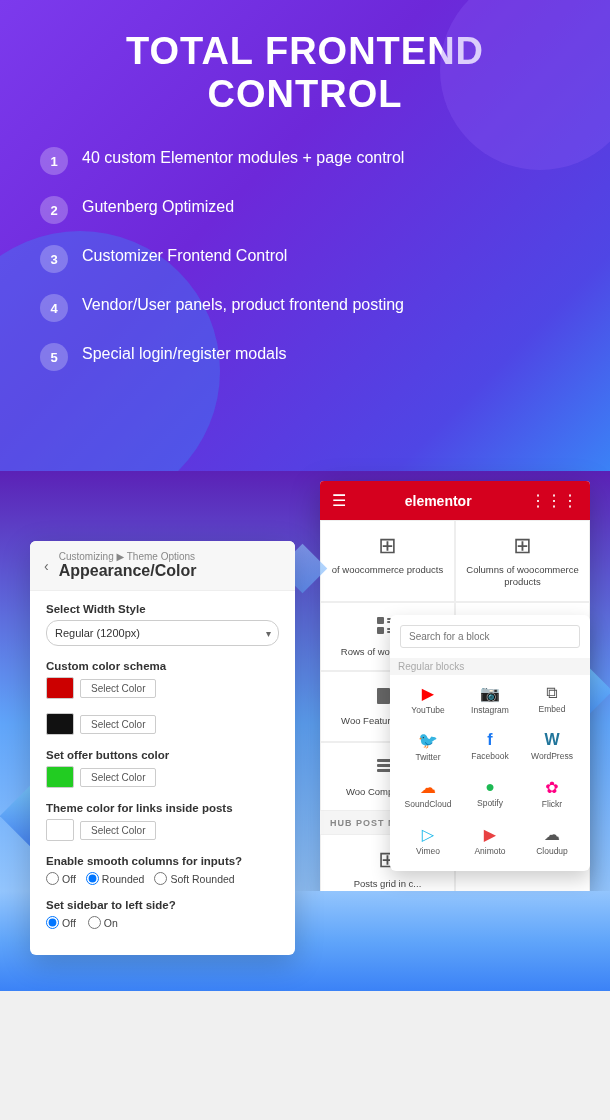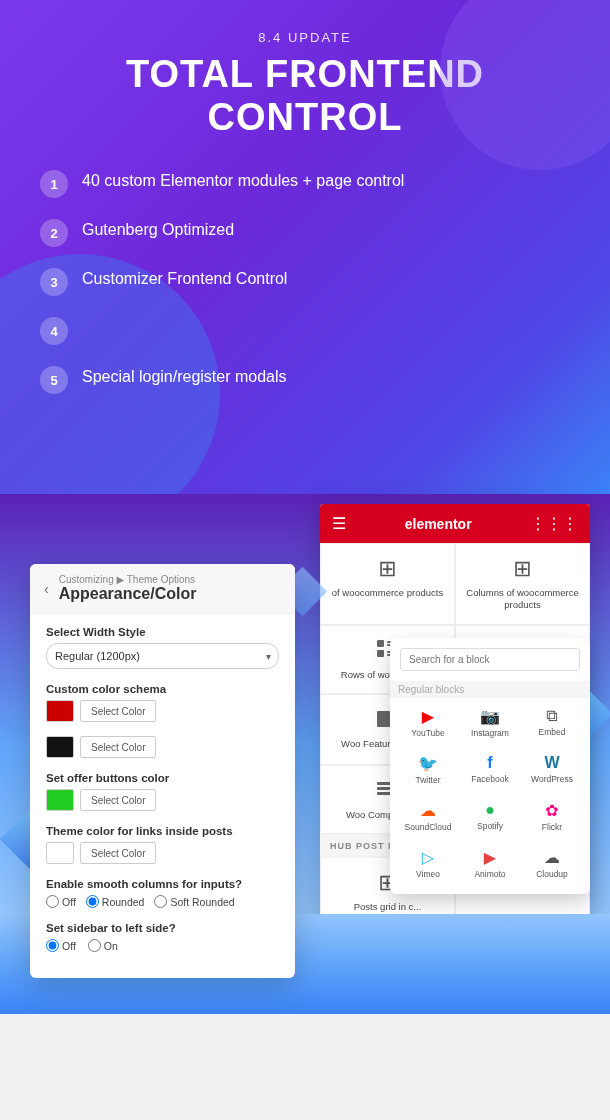--- a/index.html
+++ b/index.html
@@ -222,20 +222,21 @@
       position: absolute;
       right: 8px;
       top: 50%;
       transform: translateY(-50%);
       font-size: 10px;
       color: #666;
       pointer-events: none;
     }
     .color-picker-row {
       display: flex;
+      align-items: center;
       gap: 6px;
     }
     .color-swatch {
       width: 28px;
       height: 22px;
       border: 1px solid #ccc;
       border-radius: 2px;
       flex-shrink: 0;
     }
     .color-btn {
@@ -375,37 +376,37 @@
     .bottom-section {
       background: linear-gradient(180deg, #93c5fd 0%, #60a5fa 50%, #3b82f6 100%);
       height: 100px;
       position: relative;
     }
   </style>
 </head>
 <body>
 
 <div class="hero">
-  <p class="hero-subtitle">8.4 UPDATE</p>
   <h1 class="hero-title">TOTAL FRONTEND CONTROL</h1>
   <ul class="feature-list">
     <li class="feature-item">
       <span class="feature-num">1</span>
       <span class="feature-text">40 custom Elementor modules + page control</span>
     </li>
     <li class="feature-item">
       <span class="feature-num">2</span>
       <span class="feature-text">Gutenberg Optimized</span>
     </li>
     <li class="feature-item">
       <span class="feature-num">3</span>
       <span class="feature-text">Customizer Frontend Control</span>
     </li>
     <li class="feature-item">
       <span class="feature-num">4</span>
+      <span class="feature-text">Vendor/User panels, product frontend posting</span>
     </li>
     <li class="feature-item">
       <span class="feature-num">5</span>
       <span class="feature-text">Special login/register modals</span>
     </li>
   </ul>
 </div>
 
 <div class="screenshots-area">
 

